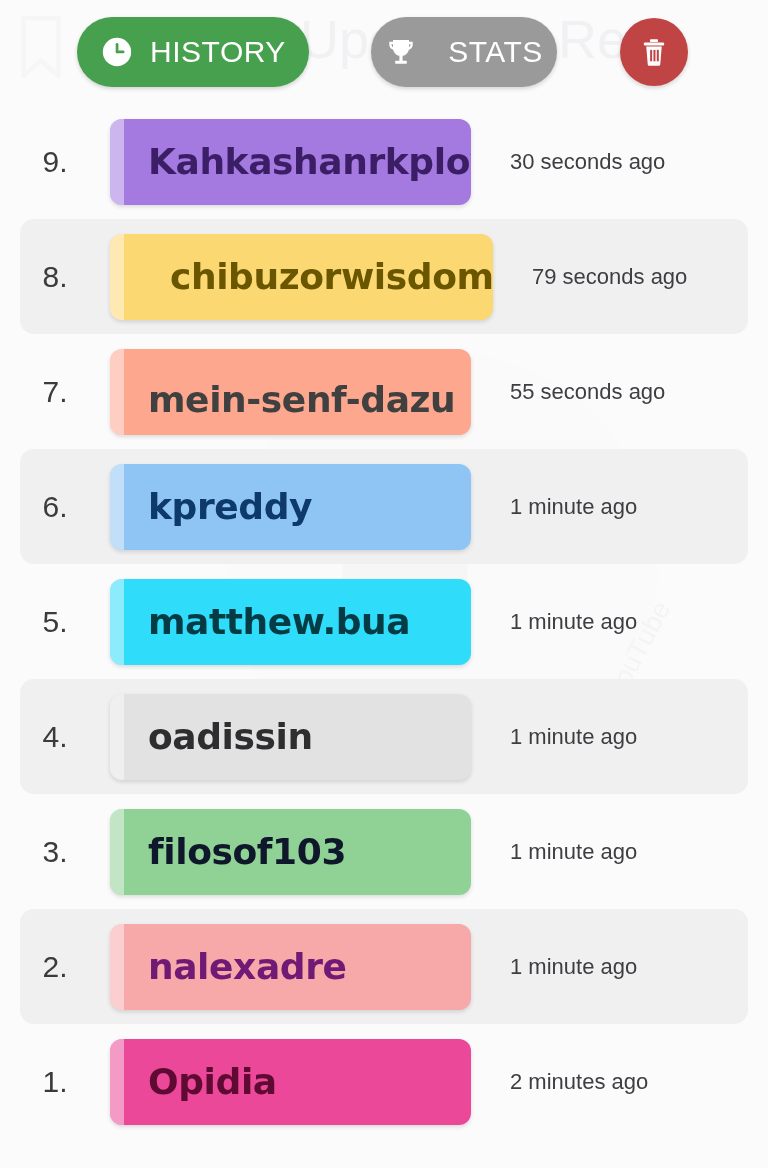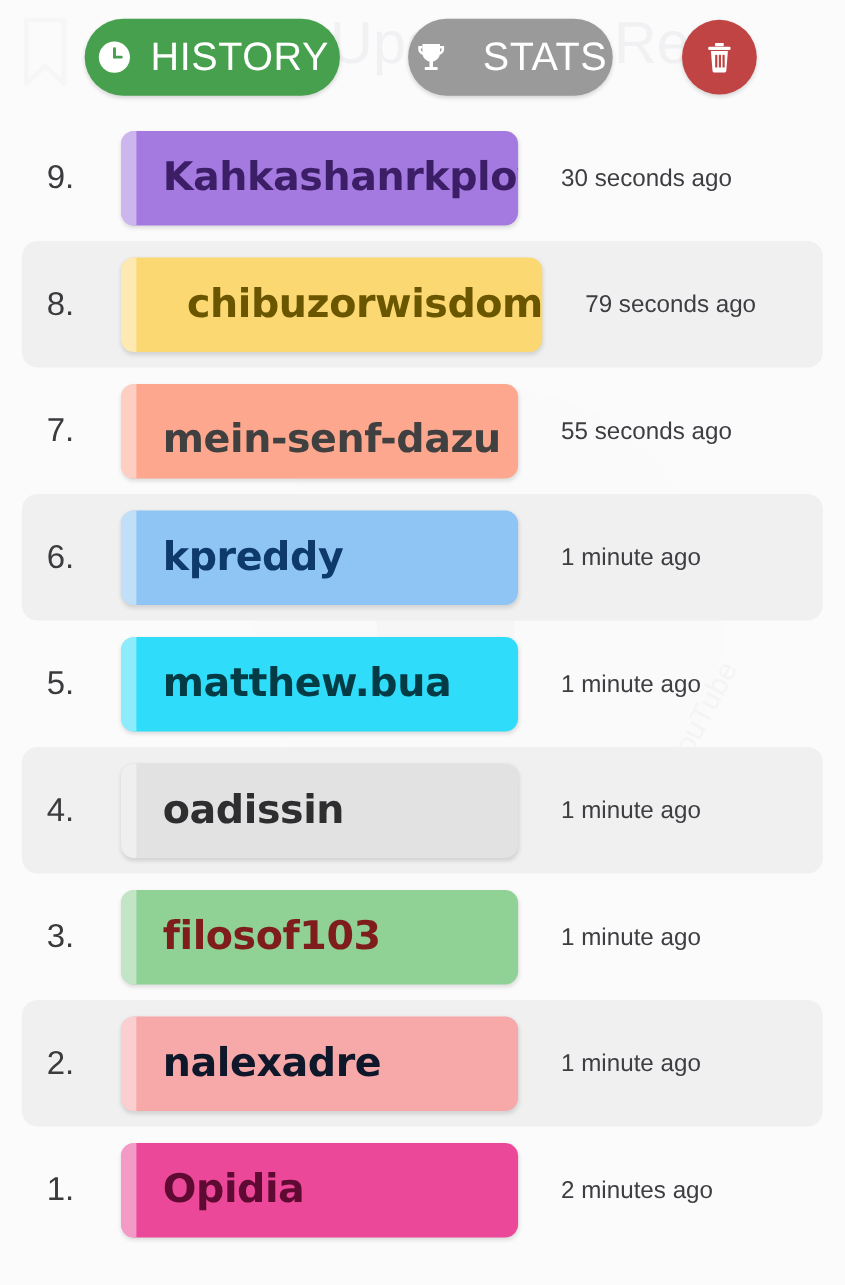--- a/index.html
+++ b/index.html
@@ -114,21 +114,21 @@
     position: absolute;
     left: 620px;
     top: 18px;
     width: 68px;
     height: 68px;
     border-radius: 50%;
     background: #c04444;
   }
   .hdr-label {
     color: #ffffff;
-    font-size: 36px;
+    font-size: 30px;
     letter-spacing: 0.5px;
     line-height: 1;
   }
   .hdr-icon {
     display: inline-flex;
     align-items: center;
     justify-content: center;
     flex: none;
   }
 
@@ -306,28 +306,28 @@
     <div class="row row-stripe">
       <div class="row-rank">4.</div>
       <div class="row-pill" style="background: rgb(226, 226, 226);">
         <div class="row-name" style="color: rgb(46, 46, 48);">oadissin</div>
       </div>
       <div class="row-time">1 minute ago</div>
     </div>
     <div class="row">
       <div class="row-rank">3.</div>
       <div class="row-pill" style="background: rgb(144, 209, 150);">
-        <div class="row-name" style="color: #7f1d1d;">filosof103</div>
+        <div class="row-name" style="color: #0f172a;">filosof103</div>
       </div>
       <div class="row-time">1 minute ago</div>
     </div>
     <div class="row row-stripe">
       <div class="row-rank">2.</div>
       <div class="row-pill" style="background: rgb(247, 168, 168);">
-        <div class="row-name" style="color: #0f172a;">nalexadre</div>
+        <div class="row-name" style="color: #701a75;">nalexadre</div>
       </div>
       <div class="row-time">1 minute ago</div>
     </div>
     <div class="row">
       <div class="row-rank">1.</div>
       <div class="row-pill" style="background: #ec4899;">
         <div class="row-name" style="color: rgb(94, 10, 51);">Opidia</div>
       </div>
       <div class="row-time">2 minutes ago</div>
     </div>

